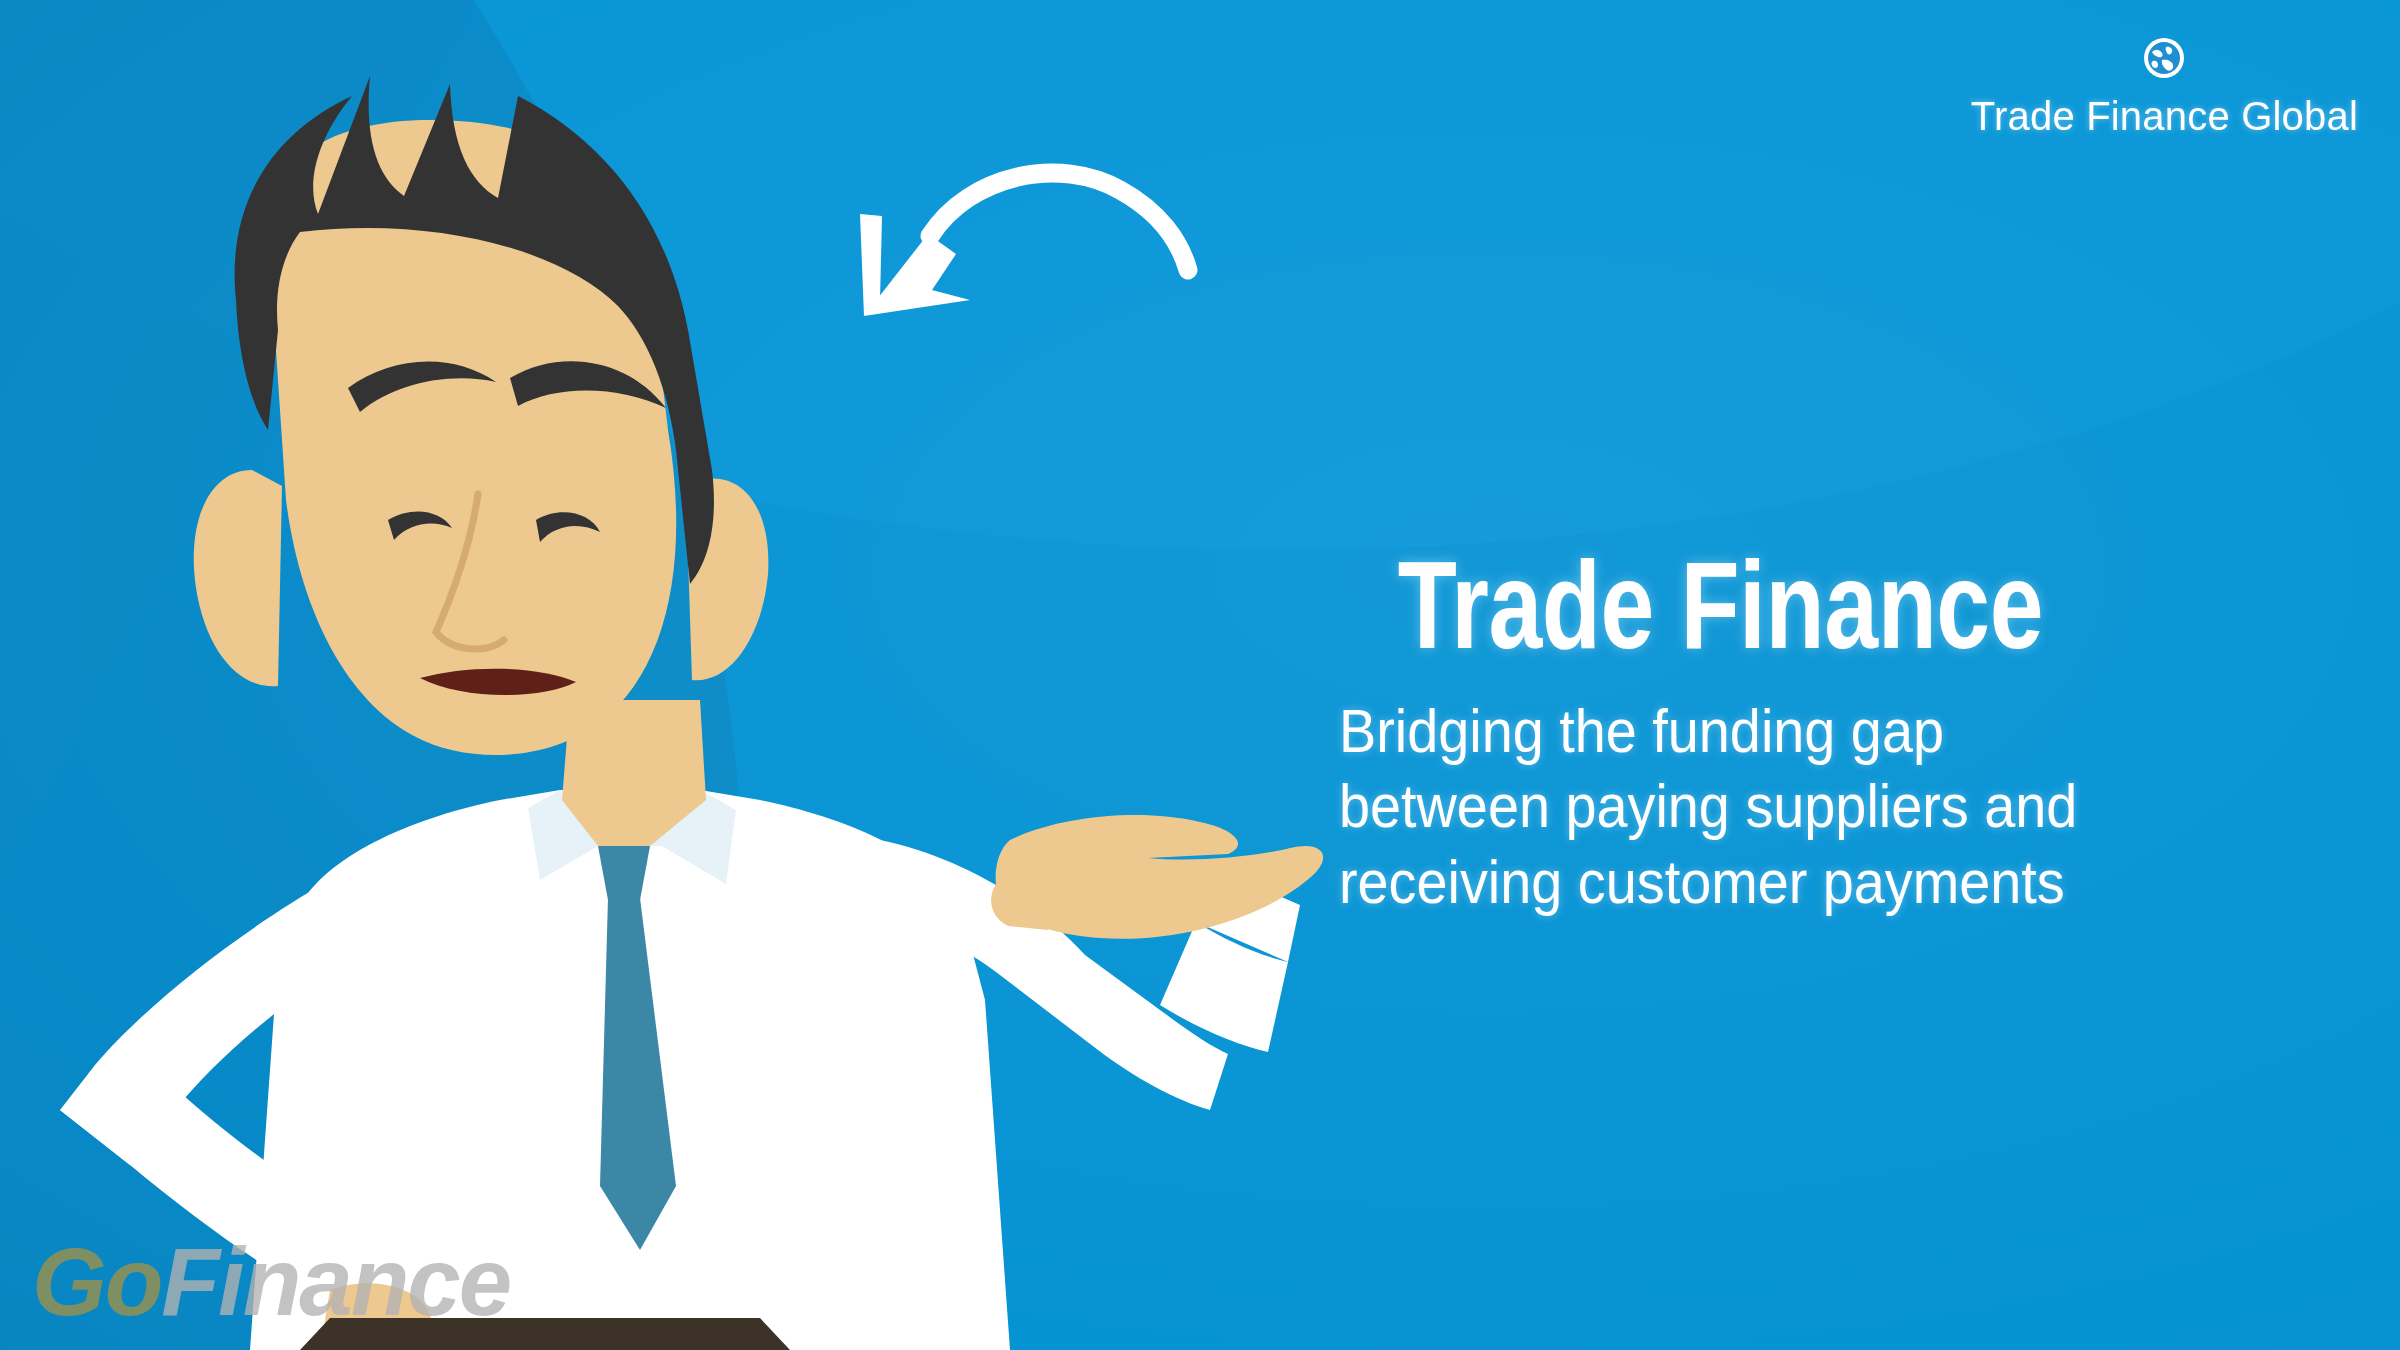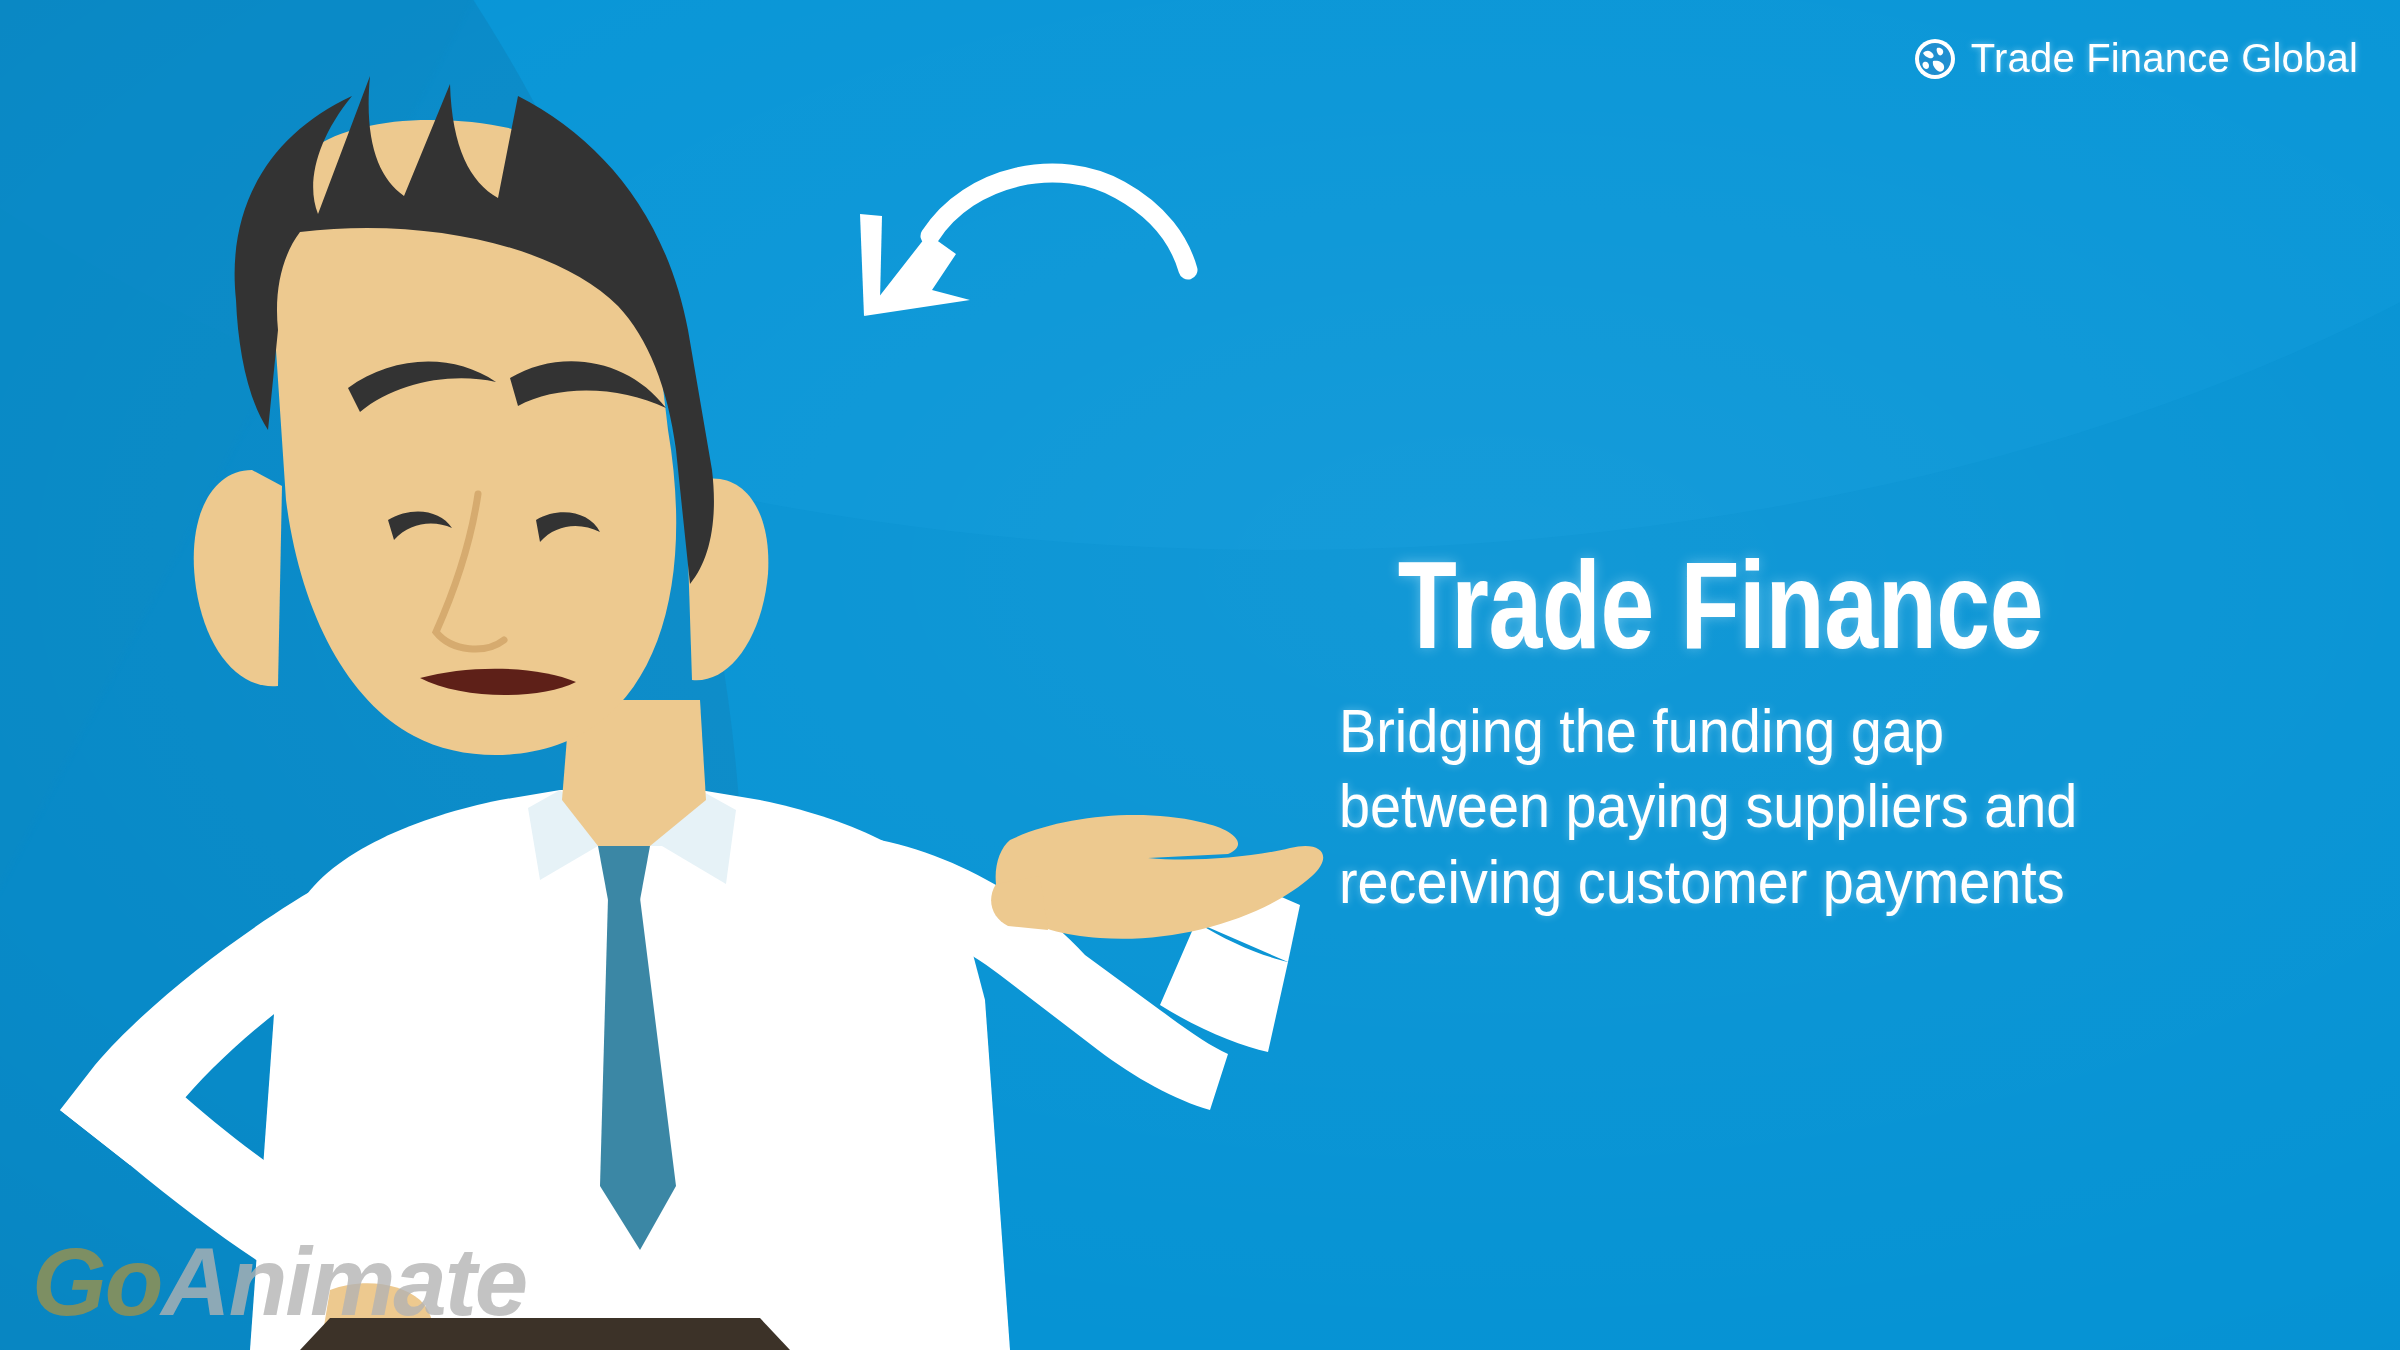--- a/index.html
+++ b/index.html
@@ -63,20 +63,21 @@
 
   
   .logo {
     position: absolute;
     right: 42px;
     top: 36px;
     display: flex;
     align-items: center;
     gap: 14px;
     z-index: 40;
+    flex-direction: column;
   }
   .logo-text {
     color: #ffffff;
     font-size: 40px;
     font-weight: 500;
     letter-spacing: .2px;
     white-space: nowrap;
     text-shadow: 0 0 6px rgba(190,235,255,.55);
   }
 
@@ -310,16 +311,16 @@
       <path d="M10 16 C 14 12, 18 14, 20 17 C 22 20, 19 22, 16 21 C 13 20, 11 18, 10 16 Z" fill="#ffffff"></path>
       <path d="M24 11 C 28 10, 31 13, 30 16 C 29 19, 26 19, 25 17 C 24 15, 23 13, 24 11 Z" fill="#ffffff"></path>
       <path d="M20 24 C 25 23, 30 25, 31 29 C 32 33, 28 36, 25 34 C 22 32, 19 28, 20 24 Z" fill="#ffffff"></path>
       <path d="M11 25 C 14 24, 16 26, 16 29 C 16 32, 13 33, 11 31 C 9 29, 9 26, 11 25 Z" fill="#ffffff"></path>
       <circle cx="22" cy="22" r="17" fill="none" stroke="#ffffff" stroke-width="2"></circle>
     </svg>
     <span class="logo-text">Trade Finance Global</span>
   </div>
 
   <div class="watermark">
-    <span class="wm-go">Go</span><span class="wm-animate">Animate</span>
+    <span class="wm-go">Go</span><span class="wm-animate">Finance</span>
   </div>
 
 </div>
 
 </body></html>

